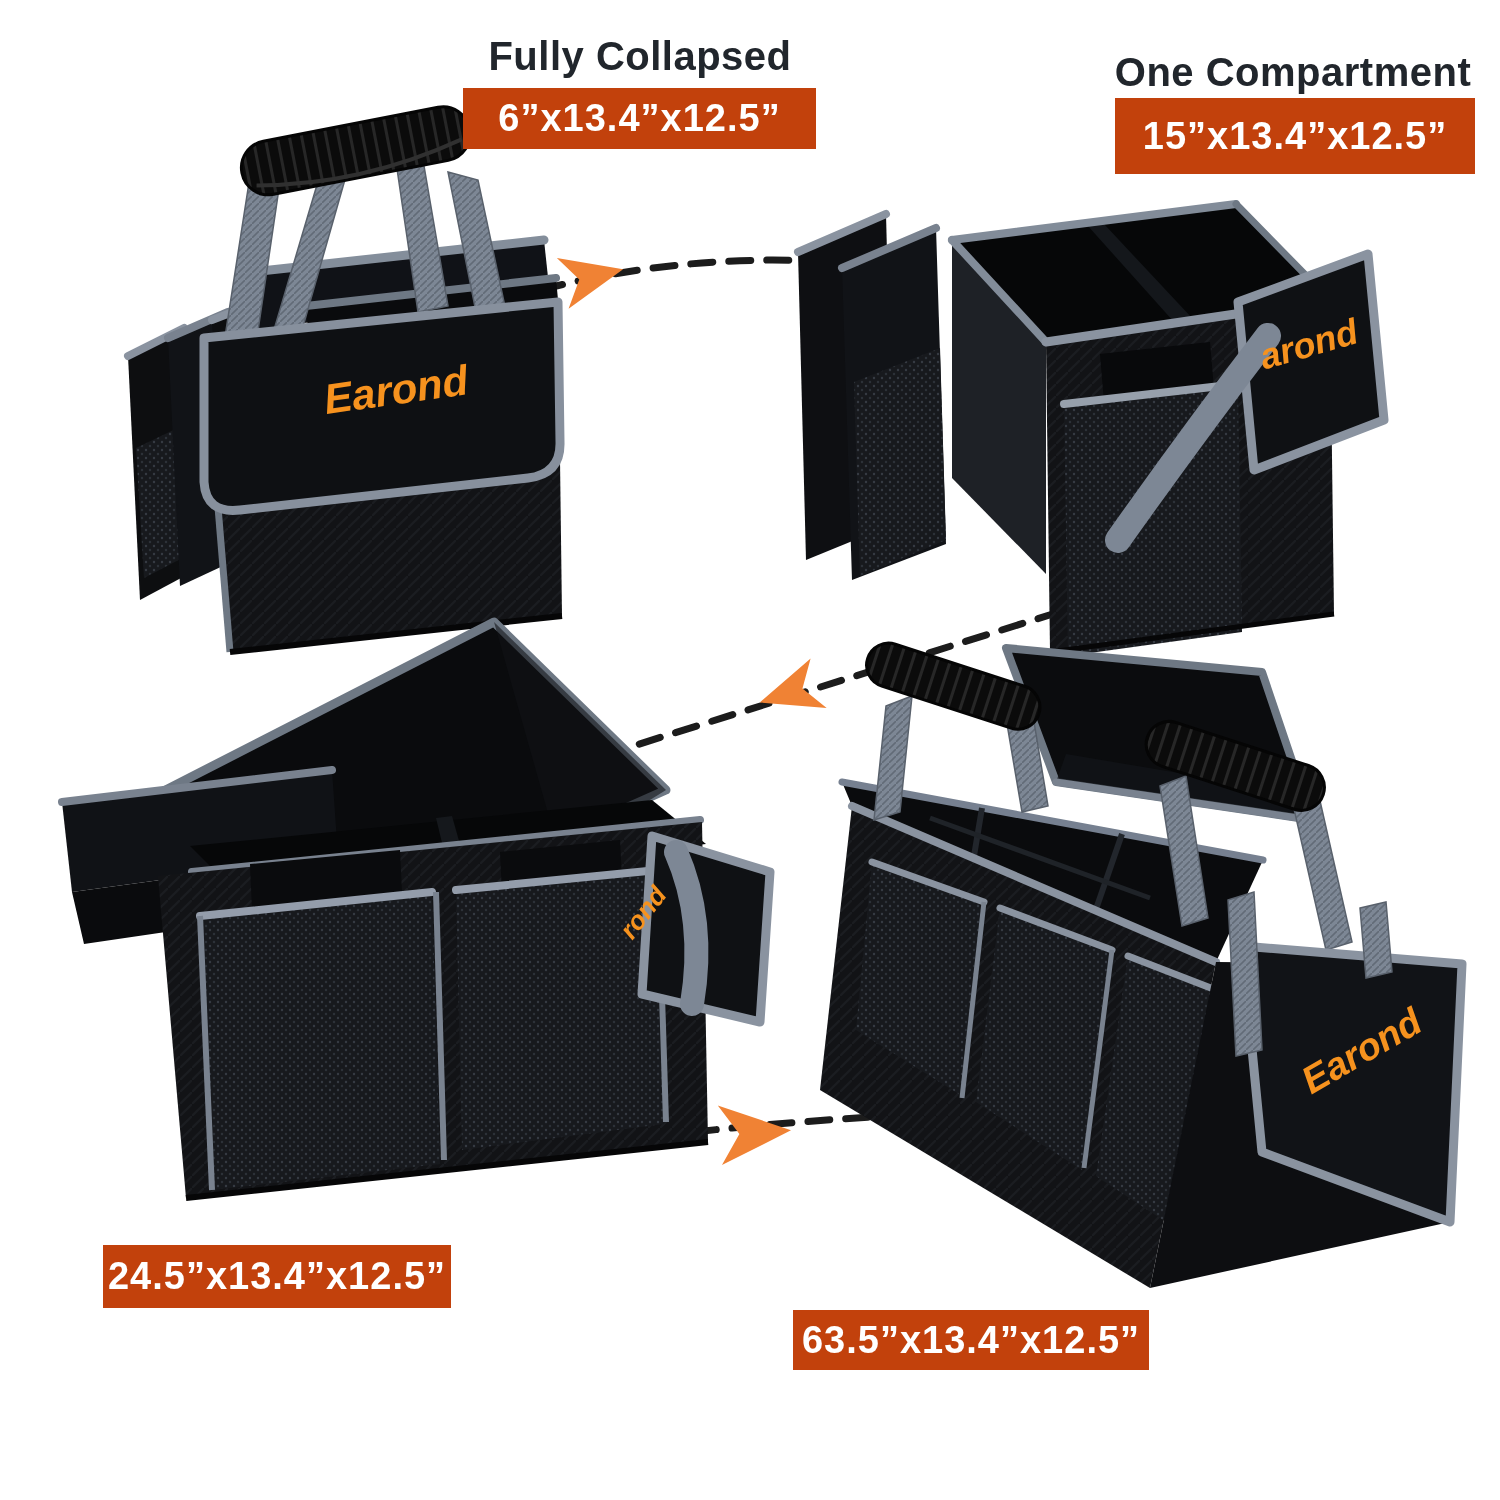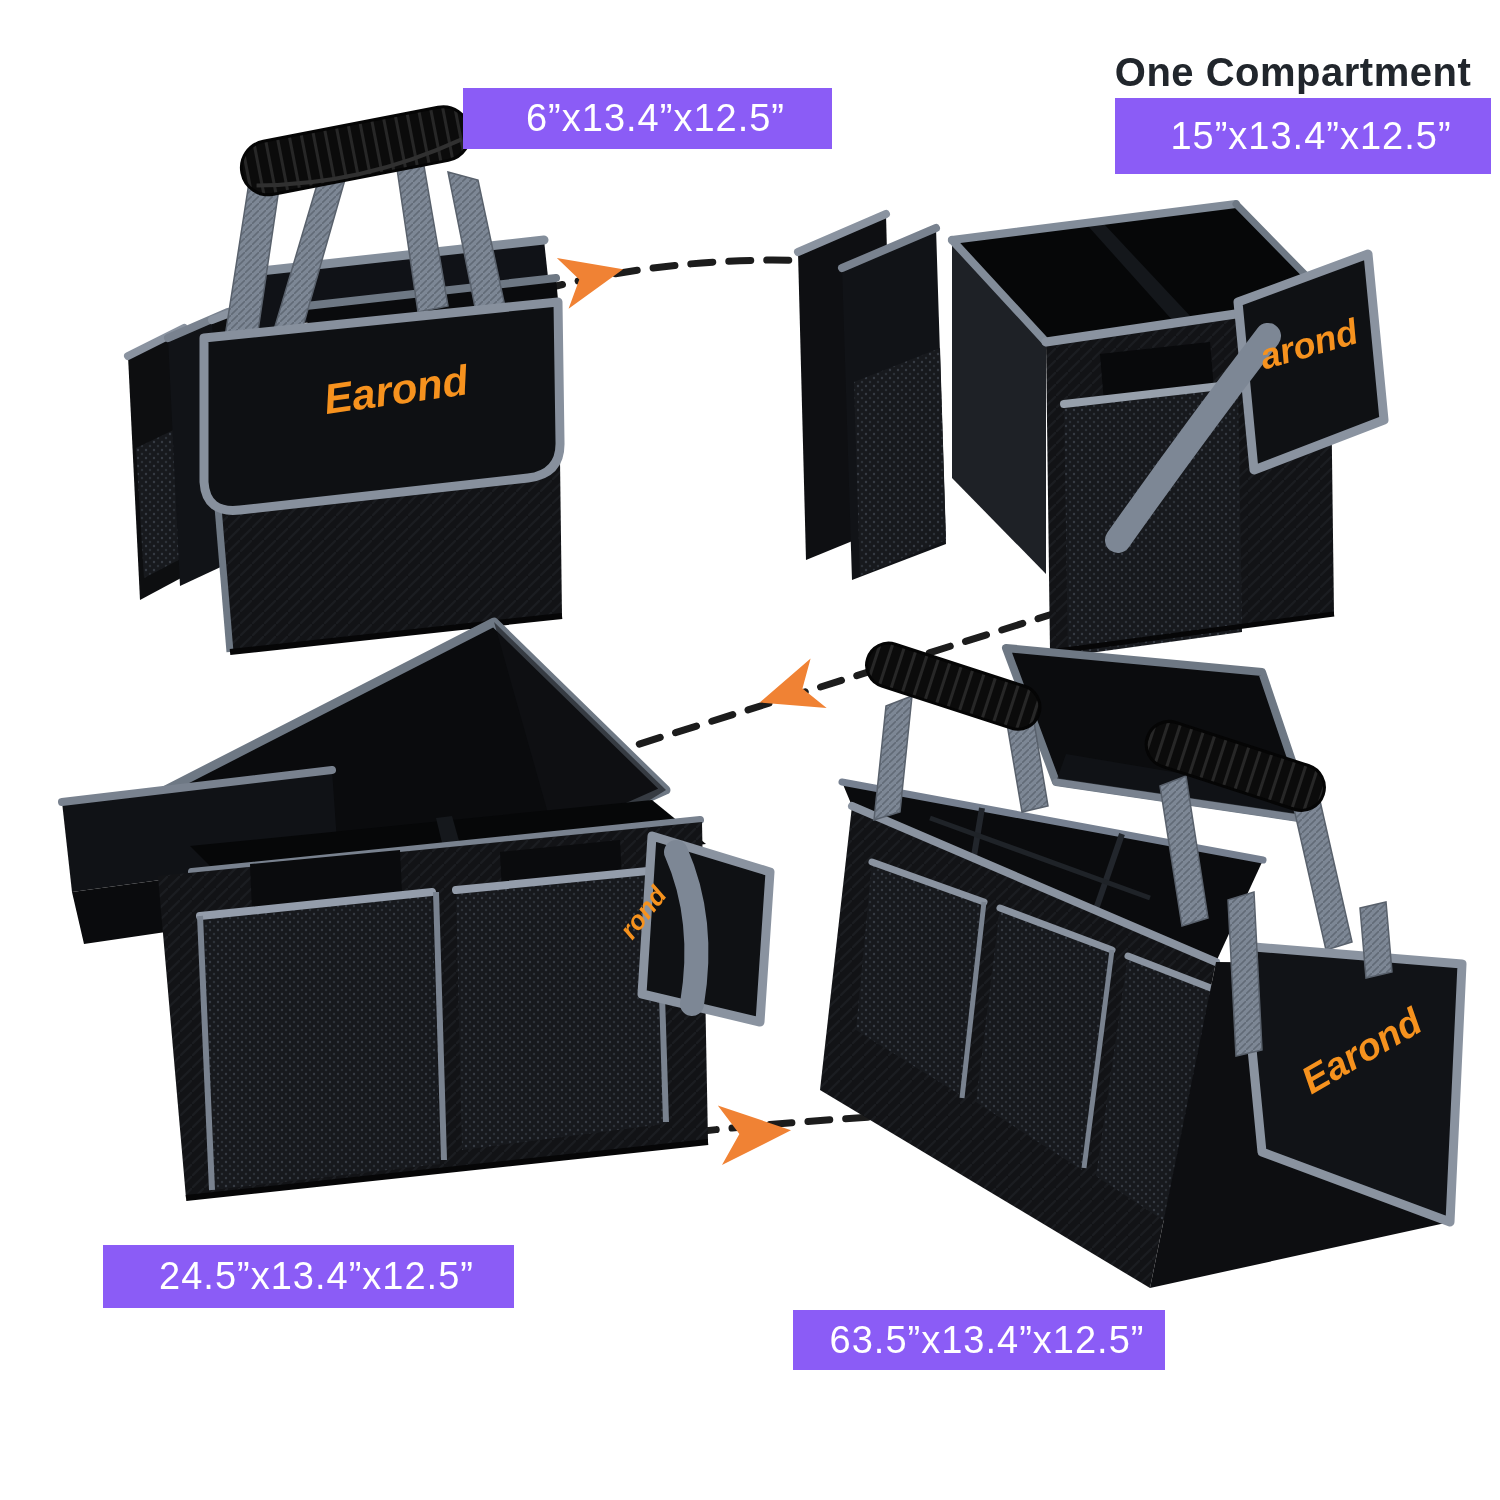--- a/index.html
+++ b/index.html
@@ -7,23 +7,23 @@
     position:relative;width:1500px;height:1500px;background:#ffffff;
     overflow:hidden;font-family:"Liberation Sans",sans-serif;
   }
   .art{position:absolute;left:0;top:0;width:1500px;height:1500px;}
   .stage-title{
     position:absolute;width:400px;text-align:center;
     font-size:40px;font-weight:700;color:#21262C;letter-spacing:0.5px;
     white-space:nowrap;
   }
   .dim-badge{
-    position:absolute;background:#8b5cf6;color:#ffffff;
+    position:absolute;background:#c2410c;color:#ffffff;
     display:flex;align-items:center;justify-content:center;
-    font-size:38px;font-weight:400;letter-spacing:1px;white-space:nowrap;padding-left:16px;
+    font-size:38px;font-weight:700;letter-spacing:1px;white-space:nowrap;
   }
   .brand-text{
     font-family:"Liberation Sans",sans-serif;font-weight:bold;font-style:italic;
     fill:#F6921E;
   }
 </style>
 </head>
 <body>
 
 <div class="canvas">
@@ -190,22 +190,23 @@
         <rect x="1142" y="742" width="185" height="46" rx="23" fill="url(#grip)" stroke="#050505" stroke-width="3"></rect>
       </g>
 
       <polygon points="1242,946 1462,964 1450,1222 1262,1152" fill="#111317" stroke="#8a93a0" stroke-width="9" stroke-linejoin="round"></polygon>
       <polygon points="1228,900 1254,892 1262,1050 1236,1056" fill="url(#strap)" stroke="#59616c" stroke-width="1.5"></polygon>
       <polygon points="1360,908 1386,902 1392,972 1366,978" fill="url(#strap)" stroke="#59616c" stroke-width="1.5"></polygon>
       <text class="brand-text" transform="translate(1368,1062) rotate(-30)" font-size="38" text-anchor="middle">Earond</text>
     </g>
   </svg>
 
+  <div class="stage-title" style="left:440px;top:34px;">Fully Collapsed</div>
   <div class="dim-badge" style="left:463px;top:88px;width:353px;height:61px;">6”x13.4”x12.5”</div>
 
   <div class="stage-title" style="left:1093px;top:50px;">One Compartment</div>
   <div class="dim-badge" style="left:1115px;top:98px;width:360px;height:76px;">15”x13.4”x12.5”</div>
 
-  <div class="dim-badge" style="left:103px;top:1245px;width:395px;height:63px;">24.5”x13.4”x12.5”</div>
+  <div class="dim-badge" style="left:103px;top:1245px;width:348px;height:63px;">24.5”x13.4”x12.5”</div>
 
   <div class="dim-badge" style="left:793px;top:1310px;width:356px;height:60px;">63.5”x13.4”x12.5”</div>
 
 </div>
 
 </body></html>

